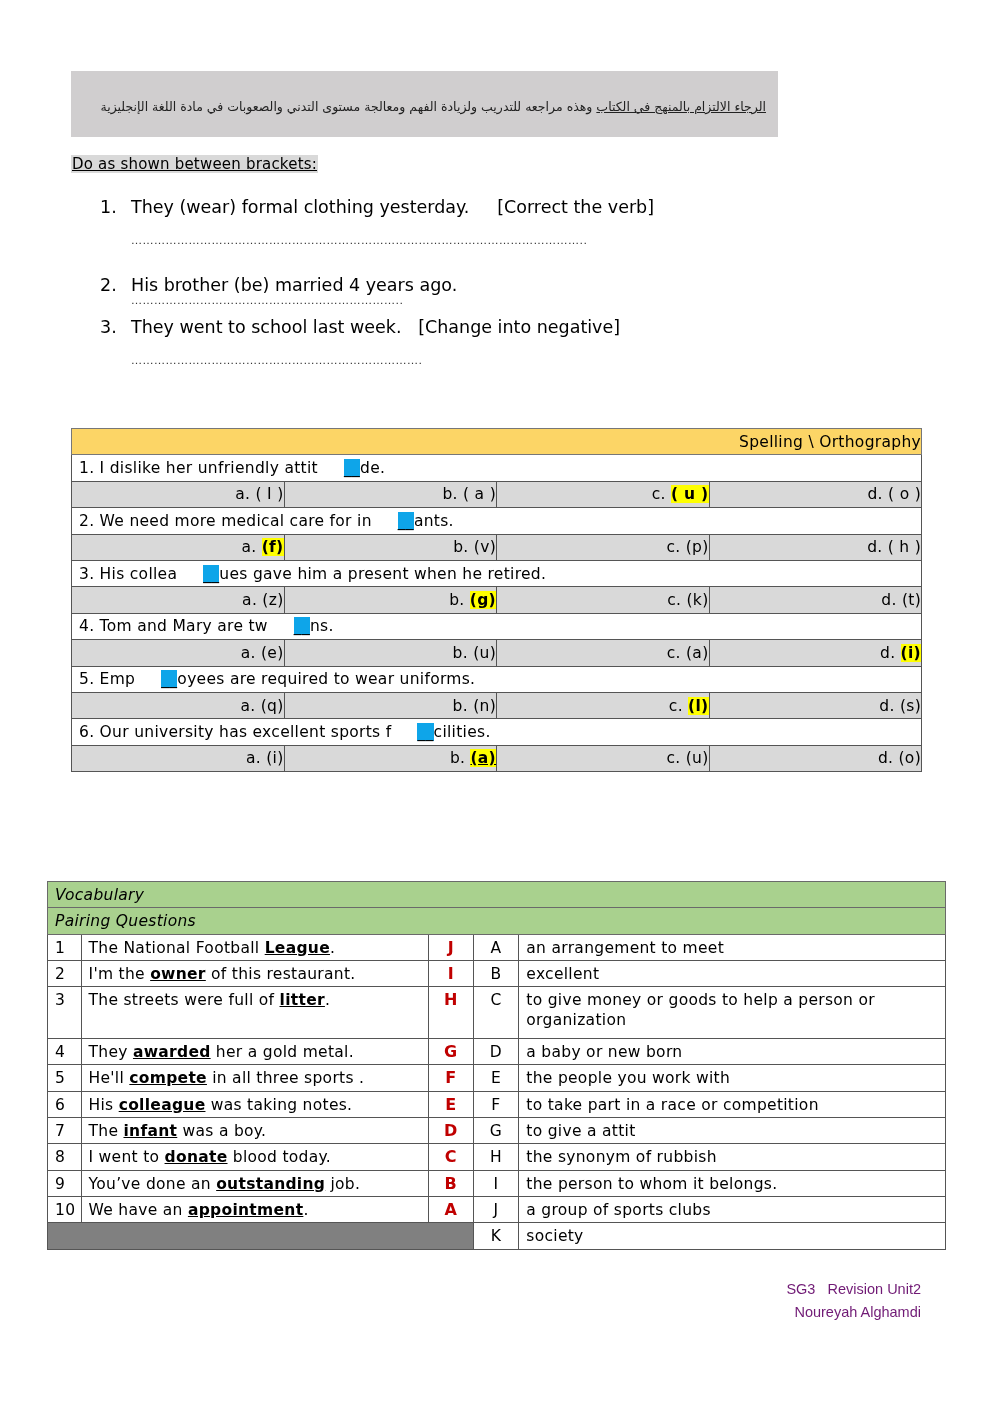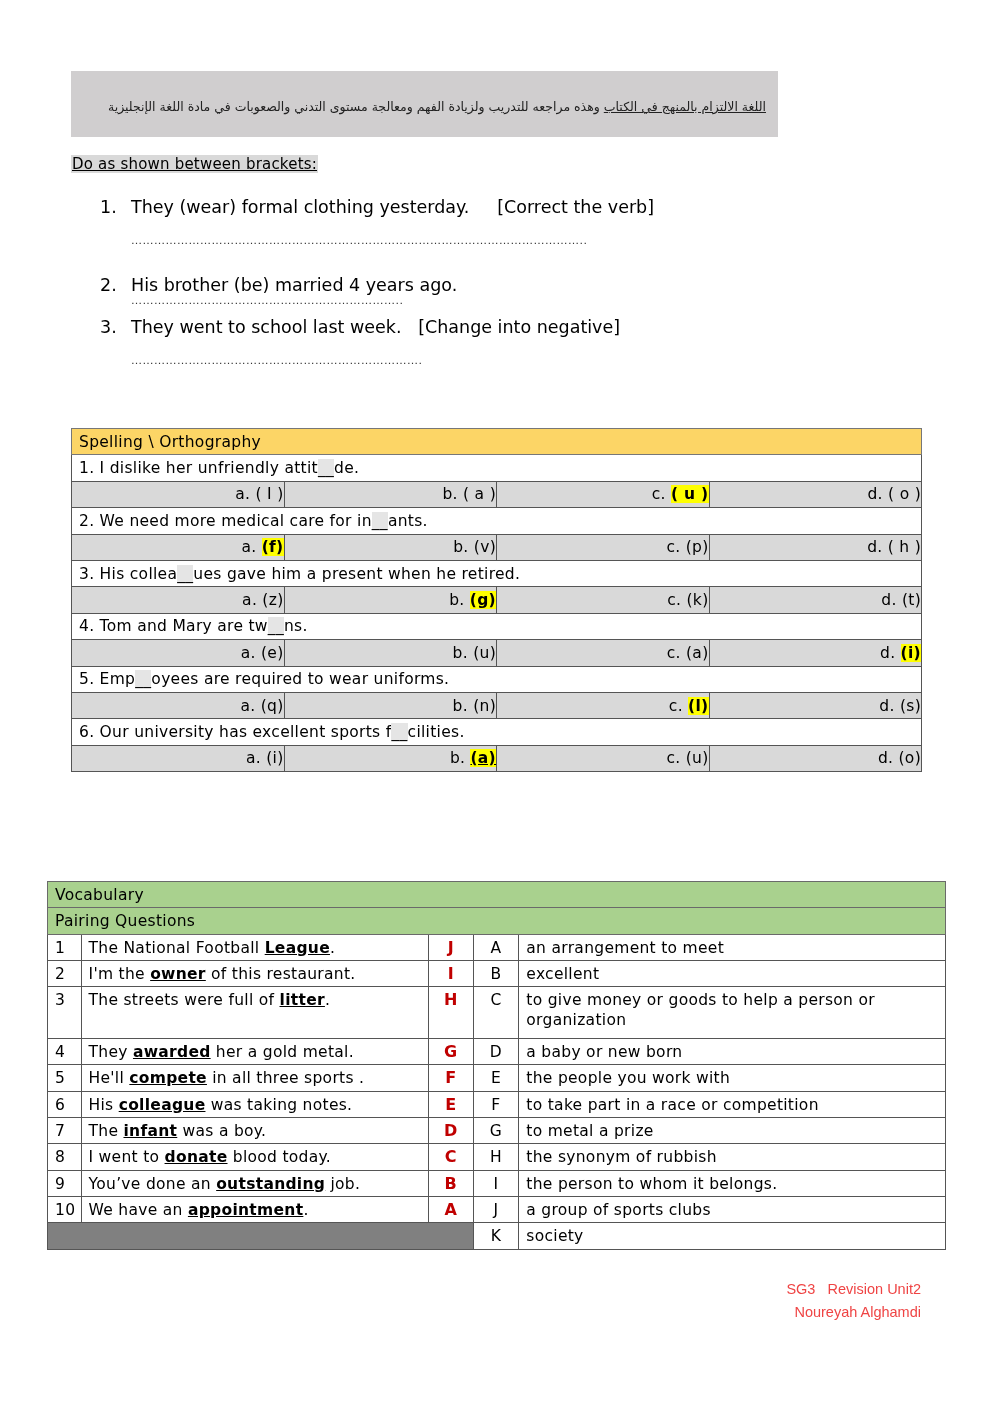--- a/index.html
+++ b/index.html
@@ -17,45 +17,45 @@
 
   .q { position: absolute; left: 100px; font-size: 17.5px; white-space: pre; }
   .q .num { display: inline-block; width: 31px; }
   .dots { position: absolute; left: 131px; font-size: 11px; letter-spacing: 0.5px; color: #333; white-space: nowrap; overflow: hidden; }
 
   table { border-collapse: collapse; position: absolute; }
   td { padding: 0 0 0 7px; font-size: 15.5px; height: 25px; box-sizing: border-box; white-space: nowrap; letter-spacing: 0.3px; }
 
   .spell { left: 71px; top: 428px; width: 851px; border: 1.5px solid #444; }
   .spell td { border: 1px solid #555; height: 26.4px; }
-  .spell .hdr td { background: #fcd566; border-color: #777; }
+  .spell .hdr td { background: #fcd566; border-color: #777; text-align: right; }
   .spell .qrow td { background: #ffffff; }
   .spell .orow td { background: #d9d9d9; width: 25%; text-align: right; }
   .hl { background: #ffff00; font-weight: bold; }
-  .blank { background: #e5e5e5; }
+  .blank { background: #0ea5e9; margin-left: 26px; }
 
   .vocab { left: 47px; top: 881px; width: 899px; border: 1.5px solid #444; }
   .vocab td { border: 1px solid #555; height: 26.3px; vertical-align: top; padding-top: 3px; line-height: 20px; }
-  .vocab .hdr td { background: #a9d18e; border-color: #6a6a6a; }
+  .vocab .hdr td { background: #a9d18e; border-color: #6a6a6a; font-style: italic; }
   .vocab .c-num { width: 33px; }
   .vocab .c-sent { width: 342px; }
   .vocab .c-ans { width: 44px; text-align: center; padding-left: 0; color: #c00000; font-weight: bold; font-size: 16px; }
   .vocab .c-let { width: 45px; text-align: center; padding-left: 0; }
   .vocab .c-def { }
   .vocab .kw { font-weight: bold; text-decoration: underline; }
   .vocab .dark { background: #808080; }
 
   .footer { position: absolute; right: 71px; top: 1278px; text-align: right; font-size: 14.5px;
-    font-family: "Liberation Sans", sans-serif; line-height: 23px; color: #ef4444; }
+    font-family: "Liberation Sans", sans-serif; line-height: 23px; color: #701a75; }
 </style>
 </head>
 <body>
 
 <div class="arabic-banner">
-  <div class="txt"><span class="ul">اللغة الالتزام بالمنهج في الكتاب</span> <span>وهذه مراجعه للتدريب ولزيادة الفهم ومعالجة مستوى التدني والصعوبات في مادة اللغة الإنجليزية</span></div>
+  <div class="txt"><span class="ul">الرجاء الالتزام بالمنهج في الكتاب</span> <span>وهذه مراجعه للتدريب ولزيادة الفهم ومعالجة مستوى التدني والصعوبات في مادة اللغة الإنجليزية</span></div>
 </div>
 
 <div class="instr-title">Do as shown between brackets:</div>
 
 <div class="q" style="top:197px"><span class="num">1.</span><span>They (wear) formal clothing yesterday.     [Correct the verb]</span></div>
 <div class="dots" style="top:234px; width:552px">………………………………………………………………………………………………………..</div>
 
 <div class="q" style="top:275px"><span class="num">2.</span><span>His brother (be) married 4 years ago.</span></div>
 <div class="dots" style="top:294px; width:296px">……………………………………………………………..</div>
 
@@ -172,21 +172,21 @@
         <td class="c-sent"><span style="white-space:pre">His </span><span class="kw">colleague</span><span style="white-space:pre"> was taking notes.</span></td>
         <td class="c-ans">E</td>
         <td class="c-let">F</td>
         <td class="c-def">to take part in a race or competition</td>
       </tr>
       <tr>
         <td class="c-num">7</td>
         <td class="c-sent"><span style="white-space:pre">The </span><span class="kw">infant</span><span style="white-space:pre"> was a boy.</span></td>
         <td class="c-ans">D</td>
         <td class="c-let">G</td>
-        <td class="c-def">to metal a prize</td>
+        <td class="c-def">to give a attit</td>
       </tr>
       <tr>
         <td class="c-num">8</td>
         <td class="c-sent"><span style="white-space:pre">I went to </span><span class="kw">donate</span><span style="white-space:pre"> blood today.</span></td>
         <td class="c-ans">C</td>
         <td class="c-let">H</td>
         <td class="c-def">the synonym of rubbish</td>
       </tr>
       <tr>
         <td class="c-num">9</td>

